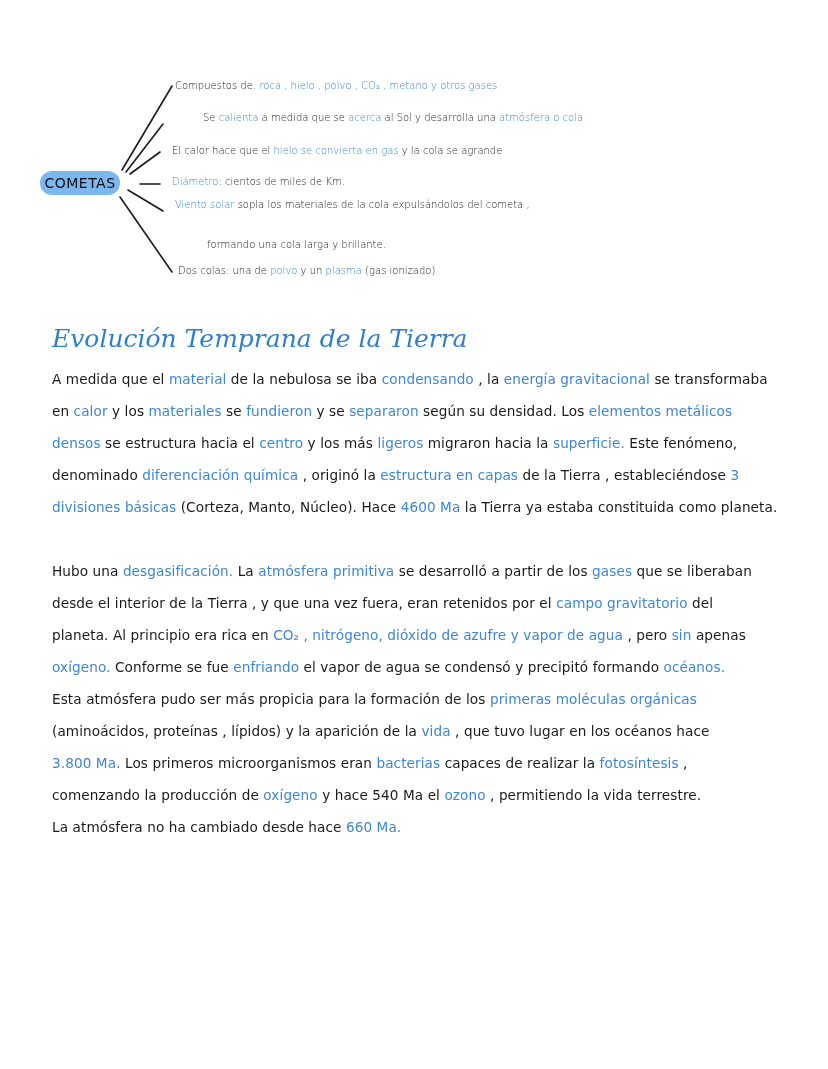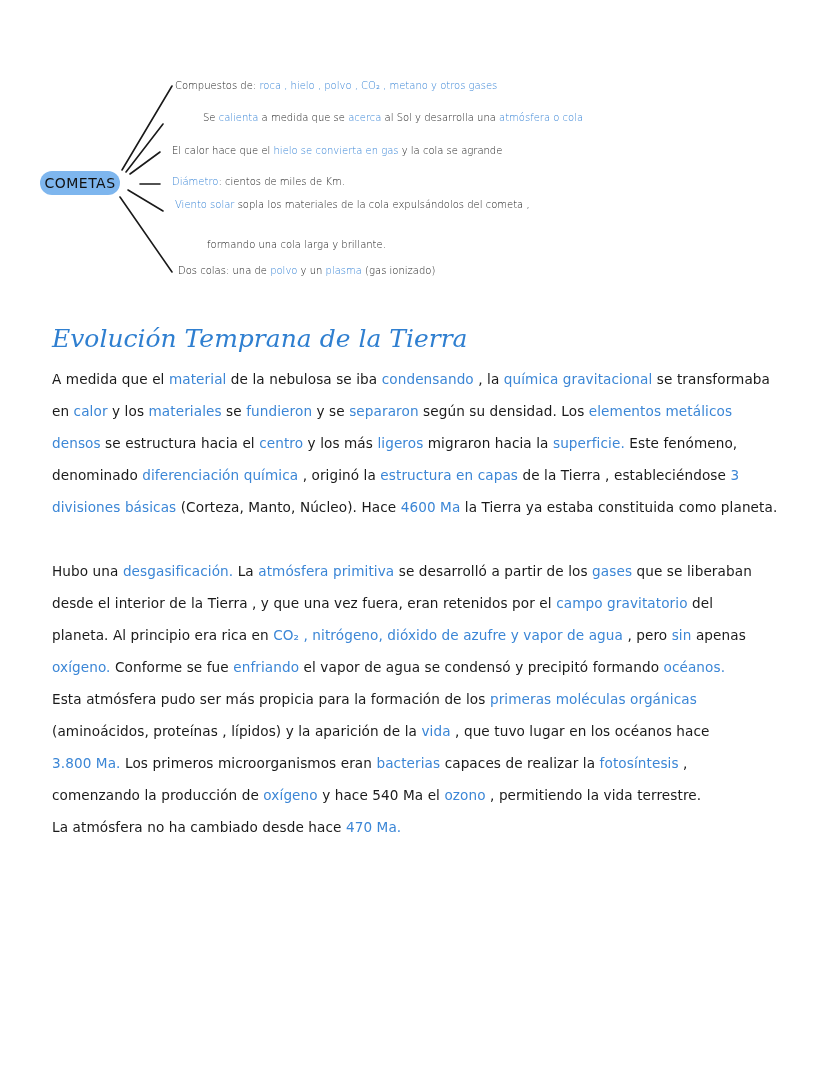--- a/index.html
+++ b/index.html
@@ -60,29 +60,29 @@
       <div class="branch" style="top: 172px; left: 172px;"><span class="hl">Diámetro</span><span class="ink">: cientos de miles de Km.</span></div>
       <div class="branch" style="top: 195px; left: 175px;"><span class="hl">Viento solar</span><span class="ink"> sopla los materiales de la cola expulsándolos del cometa ,</span></div>
       <div class="branch" style="top: 235px; left: 175px; margin-left: 32px;"><span class="ink">formando una cola larga y brillante.</span></div>
       <div class="branch" style="top: 261px; left: 178px;"><span class="ink">Dos colas: una de </span><span class="hl">polvo</span><span class="ink"> y un </span><span class="hl">plasma</span><span class="ink"> (gas ionizado)</span></div>
     </div>
 </div>
 
 <div class="title">Evolución Temprana de la Tierra</div>
 
 <div class="para" id="para1" style="top:363px;">
-    <div class="line"><span class="ink">A medida que el </span><span class="hl">material</span><span class="ink"> de la nebulosa se iba </span><span class="hl">condensando</span><span class="ink"> , la </span><span class="hl">química gravitacional</span><span class="ink"> se transformaba</span></div>
+    <div class="line"><span class="ink">A medida que el </span><span class="hl">material</span><span class="ink"> de la nebulosa se iba </span><span class="hl">condensando</span><span class="ink"> , la </span><span class="hl">energía gravitacional</span><span class="ink"> se transformaba</span></div>
     <div class="line"><span class="ink">en </span><span class="hl">calor</span><span class="ink"> y los </span><span class="hl">materiales</span><span class="ink"> se </span><span class="hl">fundieron</span><span class="ink"> y se </span><span class="hl">separaron</span><span class="ink"> según su densidad. Los </span><span class="hl">elementos metálicos</span></div>
     <div class="line"><span class="hl">densos</span><span class="ink"> se estructura hacia el </span><span class="hl">centro</span><span class="ink"> y los más </span><span class="hl">ligeros</span><span class="ink"> migraron hacia la </span><span class="hl">superficie.</span><span class="ink"> Este fenómeno,</span></div>
     <div class="line"><span class="ink">denominado </span><span class="hl">diferenciación química</span><span class="ink"> , originó la </span><span class="hl">estructura en capas</span><span class="ink"> de la Tierra , estableciéndose </span><span class="hl">3</span></div>
     <div class="line"><span class="hl">divisiones básicas</span><span class="ink"> (Corteza, Manto, Núcleo). Hace </span><span class="hl">4600 Ma</span><span class="ink"> la Tierra ya estaba constituida como planeta.</span></div>
   </div>
 <div class="para" id="para2" style="top:555px;">
     <div class="line"><span class="ink">Hubo una </span><span class="hl">desgasificación.</span><span class="ink"> La </span><span class="hl">atmósfera primitiva</span><span class="ink"> se desarrolló a partir de los </span><span class="hl">gases</span><span class="ink"> que se liberaban</span></div>
     <div class="line"><span class="ink">desde el interior de la Tierra , y que una vez fuera, eran retenidos por el </span><span class="hl">campo gravitatorio</span><span class="ink"> del</span></div>
     <div class="line"><span class="ink">planeta. Al principio era rica en </span><span class="hl">CO₂ , nitrógeno, dióxido de azufre y vapor de agua</span><span class="ink"> , pero </span><span class="hl">sin</span><span class="ink"> apenas</span></div>
     <div class="line"><span class="hl">oxígeno.</span><span class="ink"> Conforme se fue </span><span class="hl">enfriando</span><span class="ink"> el vapor de agua se condensó y precipitó formando </span><span class="hl">océanos.</span></div>
     <div class="line"><span class="ink">Esta atmósfera pudo ser más propicia para la formación de los </span><span class="hl">primeras moléculas orgánicas</span></div>
     <div class="line"><span class="ink">(aminoácidos, proteínas , lípidos) y la aparición de la </span><span class="hl">vida</span><span class="ink"> , que tuvo lugar en los océanos hace</span></div>
     <div class="line"><span class="hl">3.800 Ma.</span><span class="ink"> Los primeros microorganismos eran </span><span class="hl">bacterias</span><span class="ink"> capaces de realizar la </span><span class="hl">fotosíntesis</span><span class="ink"> ,</span></div>
     <div class="line"><span class="ink">comenzando la producción de </span><span class="hl">oxígeno</span><span class="ink"> y hace 540 Ma el </span><span class="hl">ozono</span><span class="ink"> , permitiendo la vida terrestre.</span></div>
-    <div class="line"><span class="ink">La atmósfera no ha cambiado desde hace </span><span class="hl">470 Ma.</span></div>
+    <div class="line"><span class="ink">La atmósfera no ha cambiado desde hace </span><span class="hl">660 Ma.</span></div>
   </div>
 
 </body></html>

